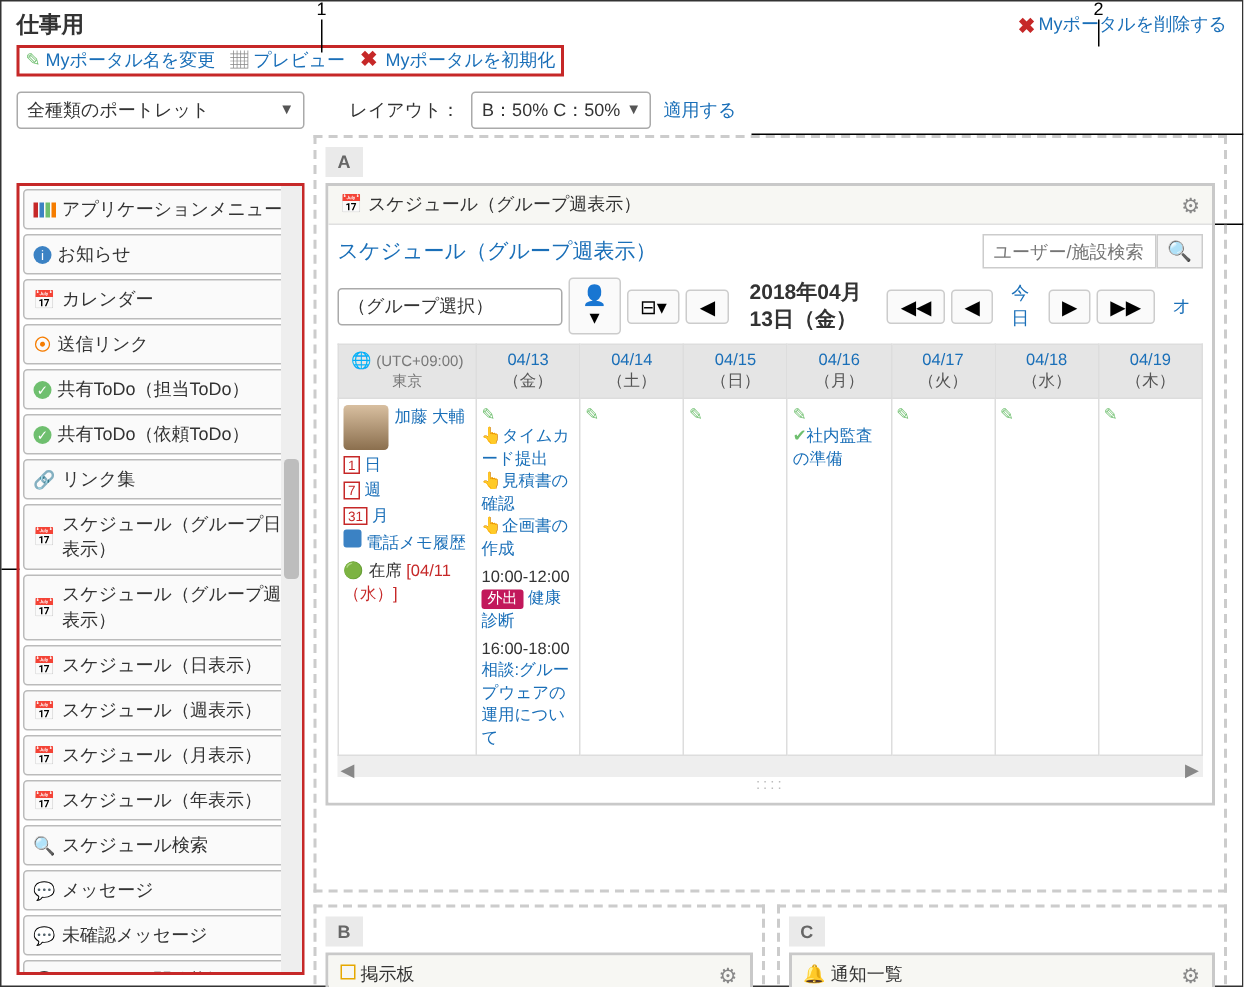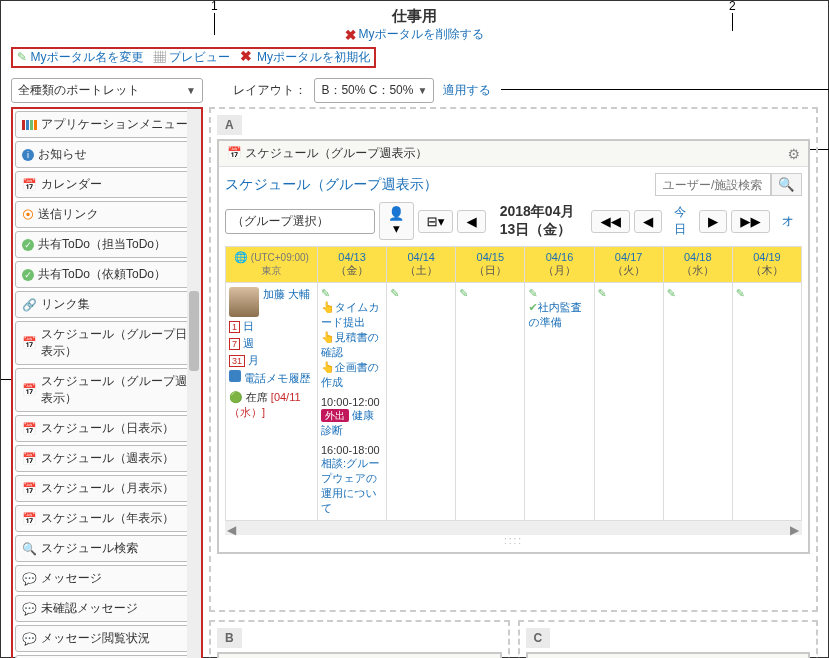--- a/index.html
+++ b/index.html
@@ -1,49 +1,49 @@
 <!DOCTYPE html>
 <html><head>
 <meta charset="utf-8">
 <style>
   * { box-sizing: border-box; }
   body { margin: 0; font-family: "Hiragino Kaku Gothic Pro", Meiryo, sans-serif; font-size: 12px; color: #333; background: #fff; }
   .viewport { width: 829px; height: 658px; position: relative; border: 1px solid #333; }
-  .header-bar { padding: 6px 10px 0 10px; display: flex; align-items: center; justify-content: space-between; flex-direction: column; }
+  .header-bar { padding: 6px 10px 0 10px; display: flex; align-items: center; justify-content: space-between; }
   .title { font-weight: bold; font-size: 15px; }
   .action-links { display: flex; gap: 12px; padding: 4px 0 6px 10px; }
   .action-links a { color: #1a6fb8; text-decoration: none; cursor: pointer; }
   .delete-link { color: #1a6fb8; text-decoration: none; cursor: pointer; display: inline-flex; align-items: center; }
   .red-x { color: #c62828; font-weight: bold; margin-right: 2px; font-size: 14px; line-height: 1; }
   .left-actions-box { border: 2px solid #c62828; padding: 0 4px; display: inline-flex; gap: 10px; }
   .layout-row { display: flex; align-items: center; gap: 8px; padding: 4px 10px; }
   .select-like { border: 1px solid #aaa; background: #fff; padding: 3px 6px; border-radius: 3px; cursor: pointer; display: inline-flex; align-items: center; min-width: 140px; justify-content: space-between; }
   .select-arrow { font-size: 10px; color: #555; }
   .main { display: flex; gap: 6px; padding: 0 10px; height: 560px; }
-  .left-col { width: 192px; border: 2px solid #c62828; padding: 2px; overflow-y: auto; position: relative; }
+  .left-col { width: 192px; border: 2px solid #c62828; padding: 2px; overflow-y: auto; position: relative; margin-top: 32px; }
   .scrollbar-fake { position: absolute; right: 0; top: 0; bottom: 0; width: 14px; background: #eee; }
   .scrollbar-thumb { background: #bdbdbd; width: 10px; margin: 2px; height: 80px; border-radius: 3px; position: absolute; top: 180px; }
   .portlet-item { border: 1px solid #bbb; border-radius: 3px; background: #fafafa; margin-bottom: 3px; padding: 4px 6px; display: flex; align-items: center; gap: 4px; cursor: pointer; font-size: 12px; }
   .right-col { flex: 1; position: relative; }
   .right-col-box { border: 2px dashed #ccc; padding: 6px; height: 505px; position: relative; }
   .zone-label { background: #eaeaea; color: #666; font-weight: bold; padding: 3px 8px; display: inline-block; }
   .zone-head-row { display: flex; align-items: center; }
   .portlet-box { border: 2px solid #c9c9c9; margin-top: 4px; }
   .portlet-hdr { background: #f7f7f3; padding: 4px 8px; display: flex; justify-content: space-between; align-items: center; border-bottom: 1px solid #e0e0e0; }
   .gear { color: #888; cursor: pointer; font-size: 14px; }
   .portlet-body { background: #fff; padding: 6px; position: relative; }
   .title-link { color: #1a6fb8; font-size: 14px; }
   .search-input { border: 1px solid #ccc; padding: 3px 6px; width: 116px; }
   .search-btn { border: 1px solid #ccc; background: #f5f5f5; padding: 3px 6px; cursor: pointer; }
   .toolbar-row { display: flex; align-items: center; margin: 6px 0; gap: 4px; }
   .toolbar-btn { border: 1px solid #ccc; background: #fafafa; padding: 3px 8px; border-radius: 3px; cursor: pointer; }
   .date-disp { font-weight: bold; font-size: 14px; padding: 0 10px; }
   .cal-table { border-collapse: collapse; width: 100%; table-layout: fixed; font-size: 11px; }
   .cal-table th, .cal-table td { border: 1px solid #ddd; padding: 4px 3px; vertical-align: top; }
-  .cal-table th { background: #fde047; font-weight: normal; color: #555; }
+  .cal-table th { background: #e5e5e5; font-weight: normal; color: #555; }
   .day-link { color: #1a6fb8; cursor: pointer; }
   .day-sat { color: #1a6fb8; background: #eef4fa; }
   .day-sun { color: #c62828; background: #fdeeee; }
   .pencil { color: #6fbf6f; }
   .avatar { width: 30px; height: 30px; background: linear-gradient(#d8bfa0, #8b6f4e); border-radius: 3px; display: inline-block; }
   .badge-out { background: #c2185b; color: #fff; padding: 1px 4px; border-radius: 2px; font-size: 10px; }
   .bc-row { display: flex; gap: 8px; margin-top: 8px; }
   .zone-half { border: 2px dashed #ccc; flex: 1; padding: 6px; height: 72px; overflow: hidden; }
   .marker { position: absolute; color: #000; font-size: 12px; font-weight: normal; }
   .marker-line { position: absolute; background: #000; }

